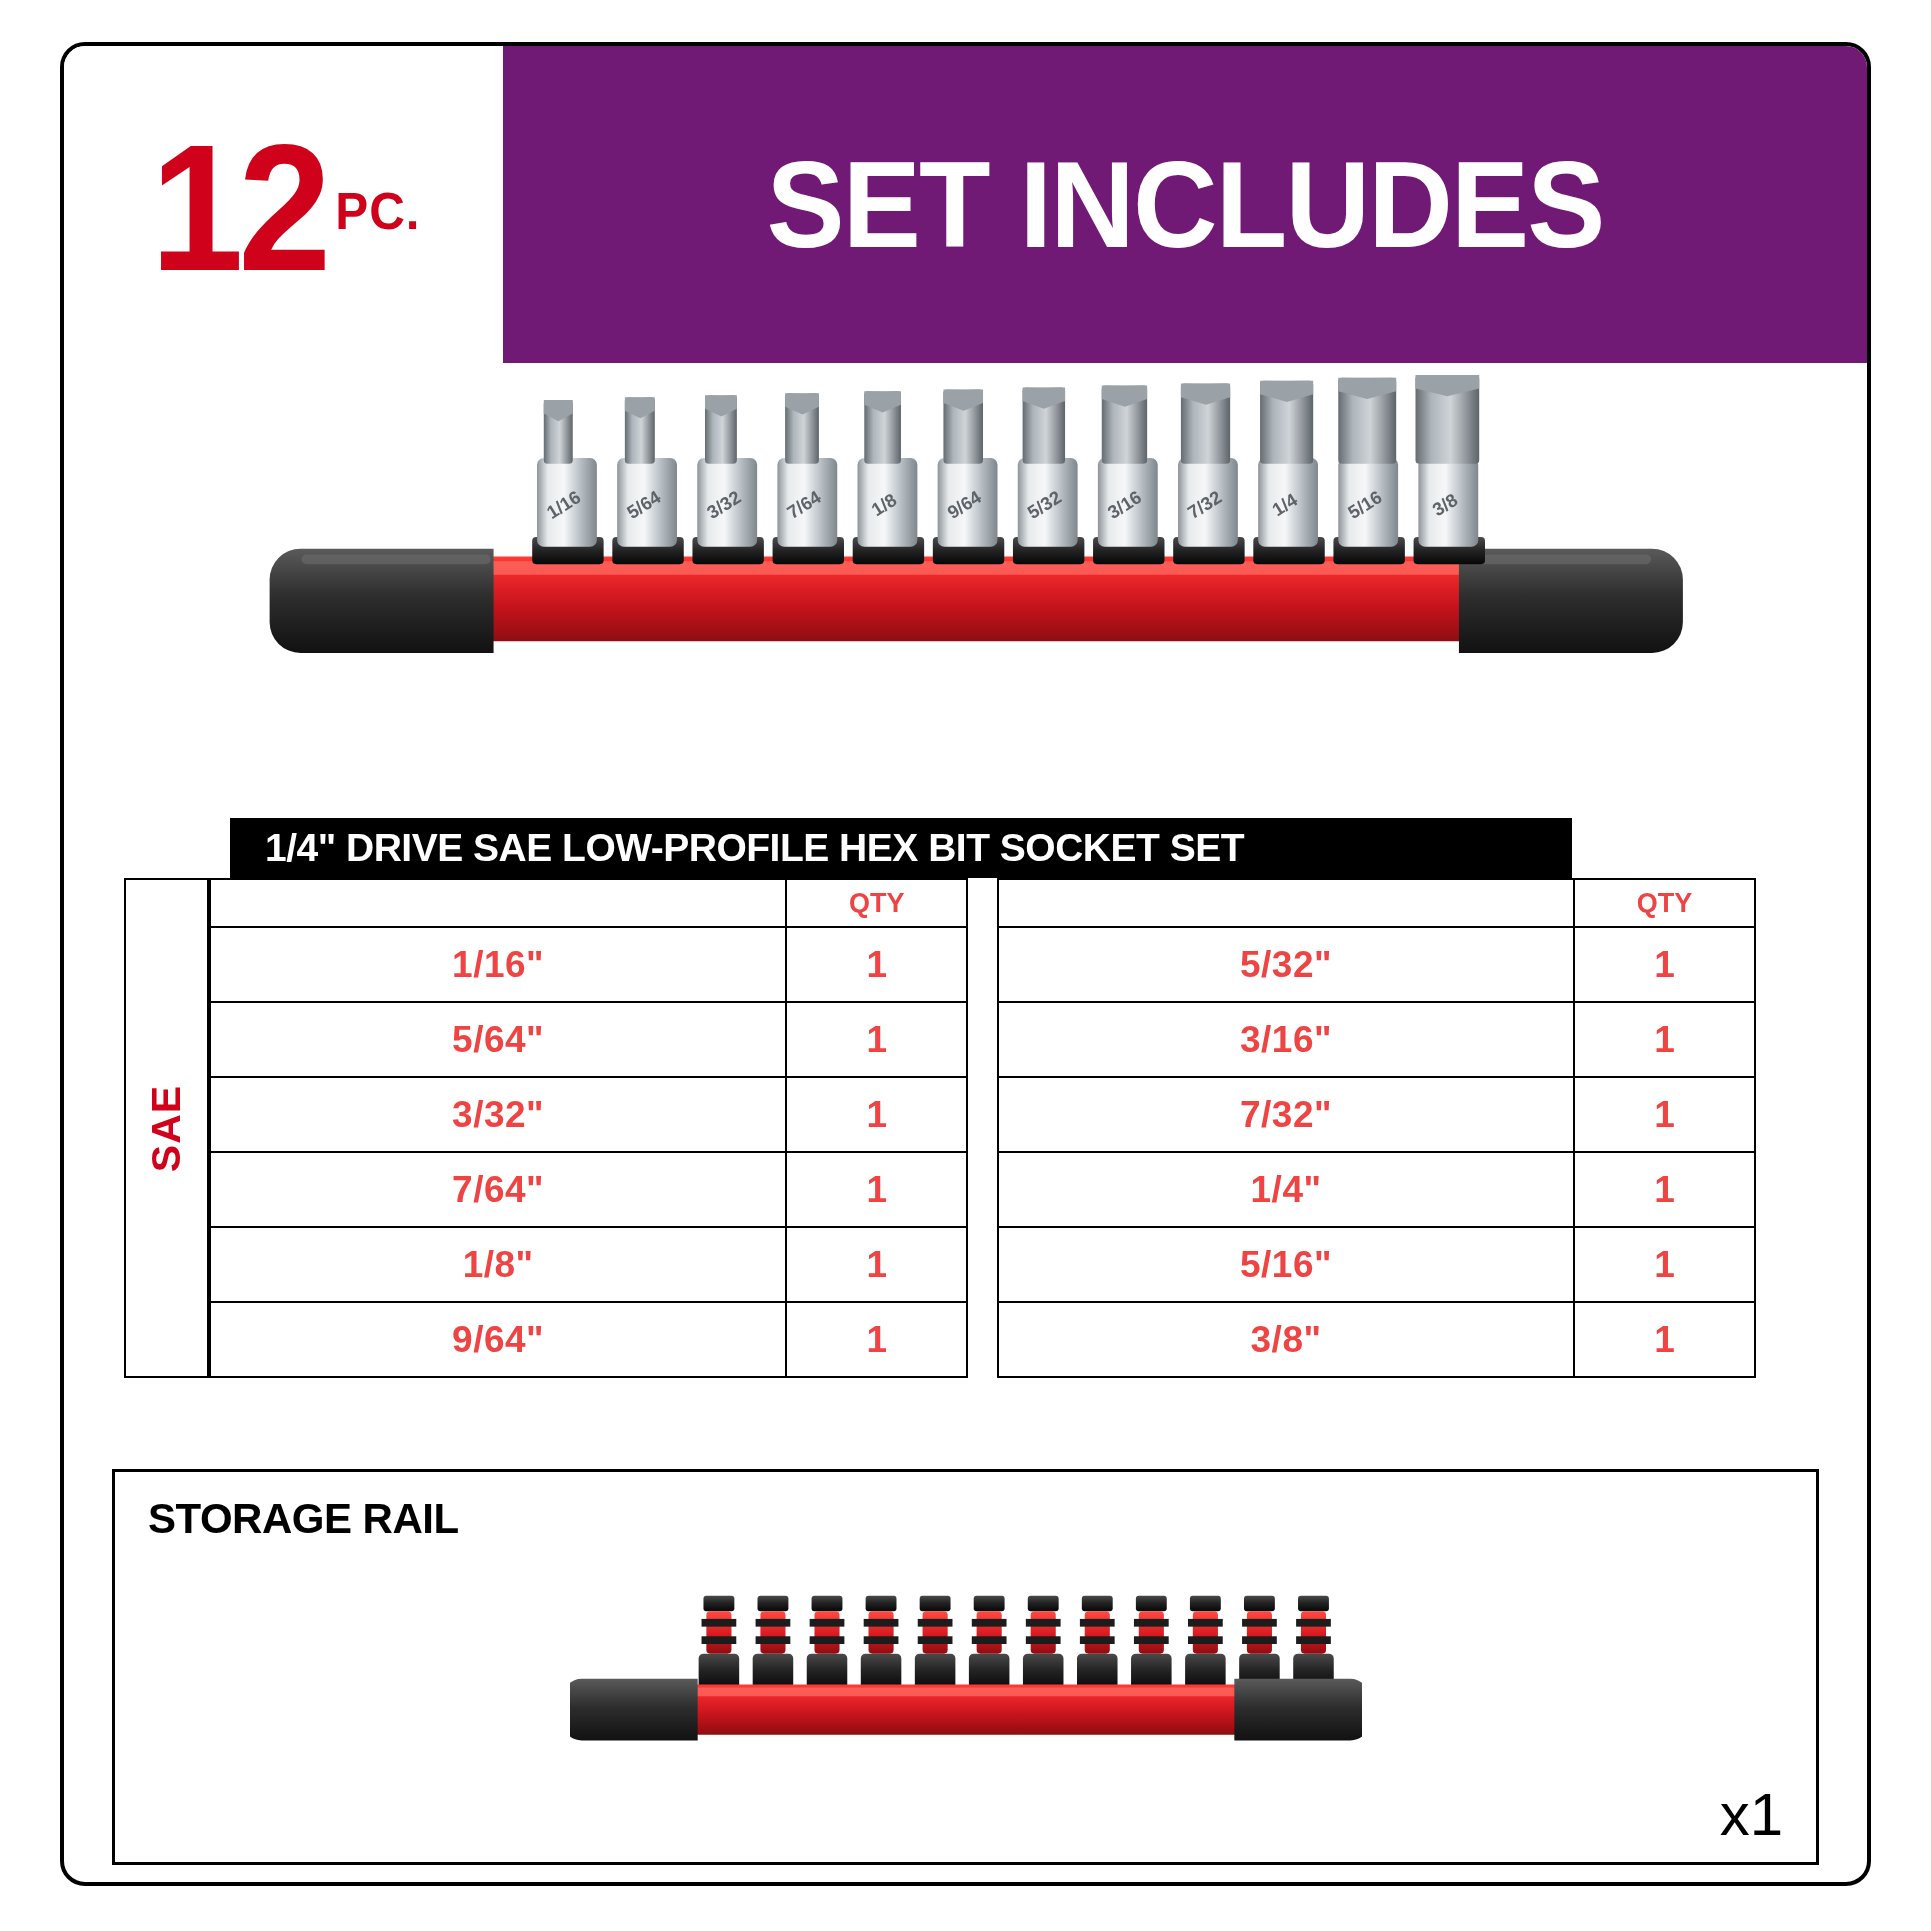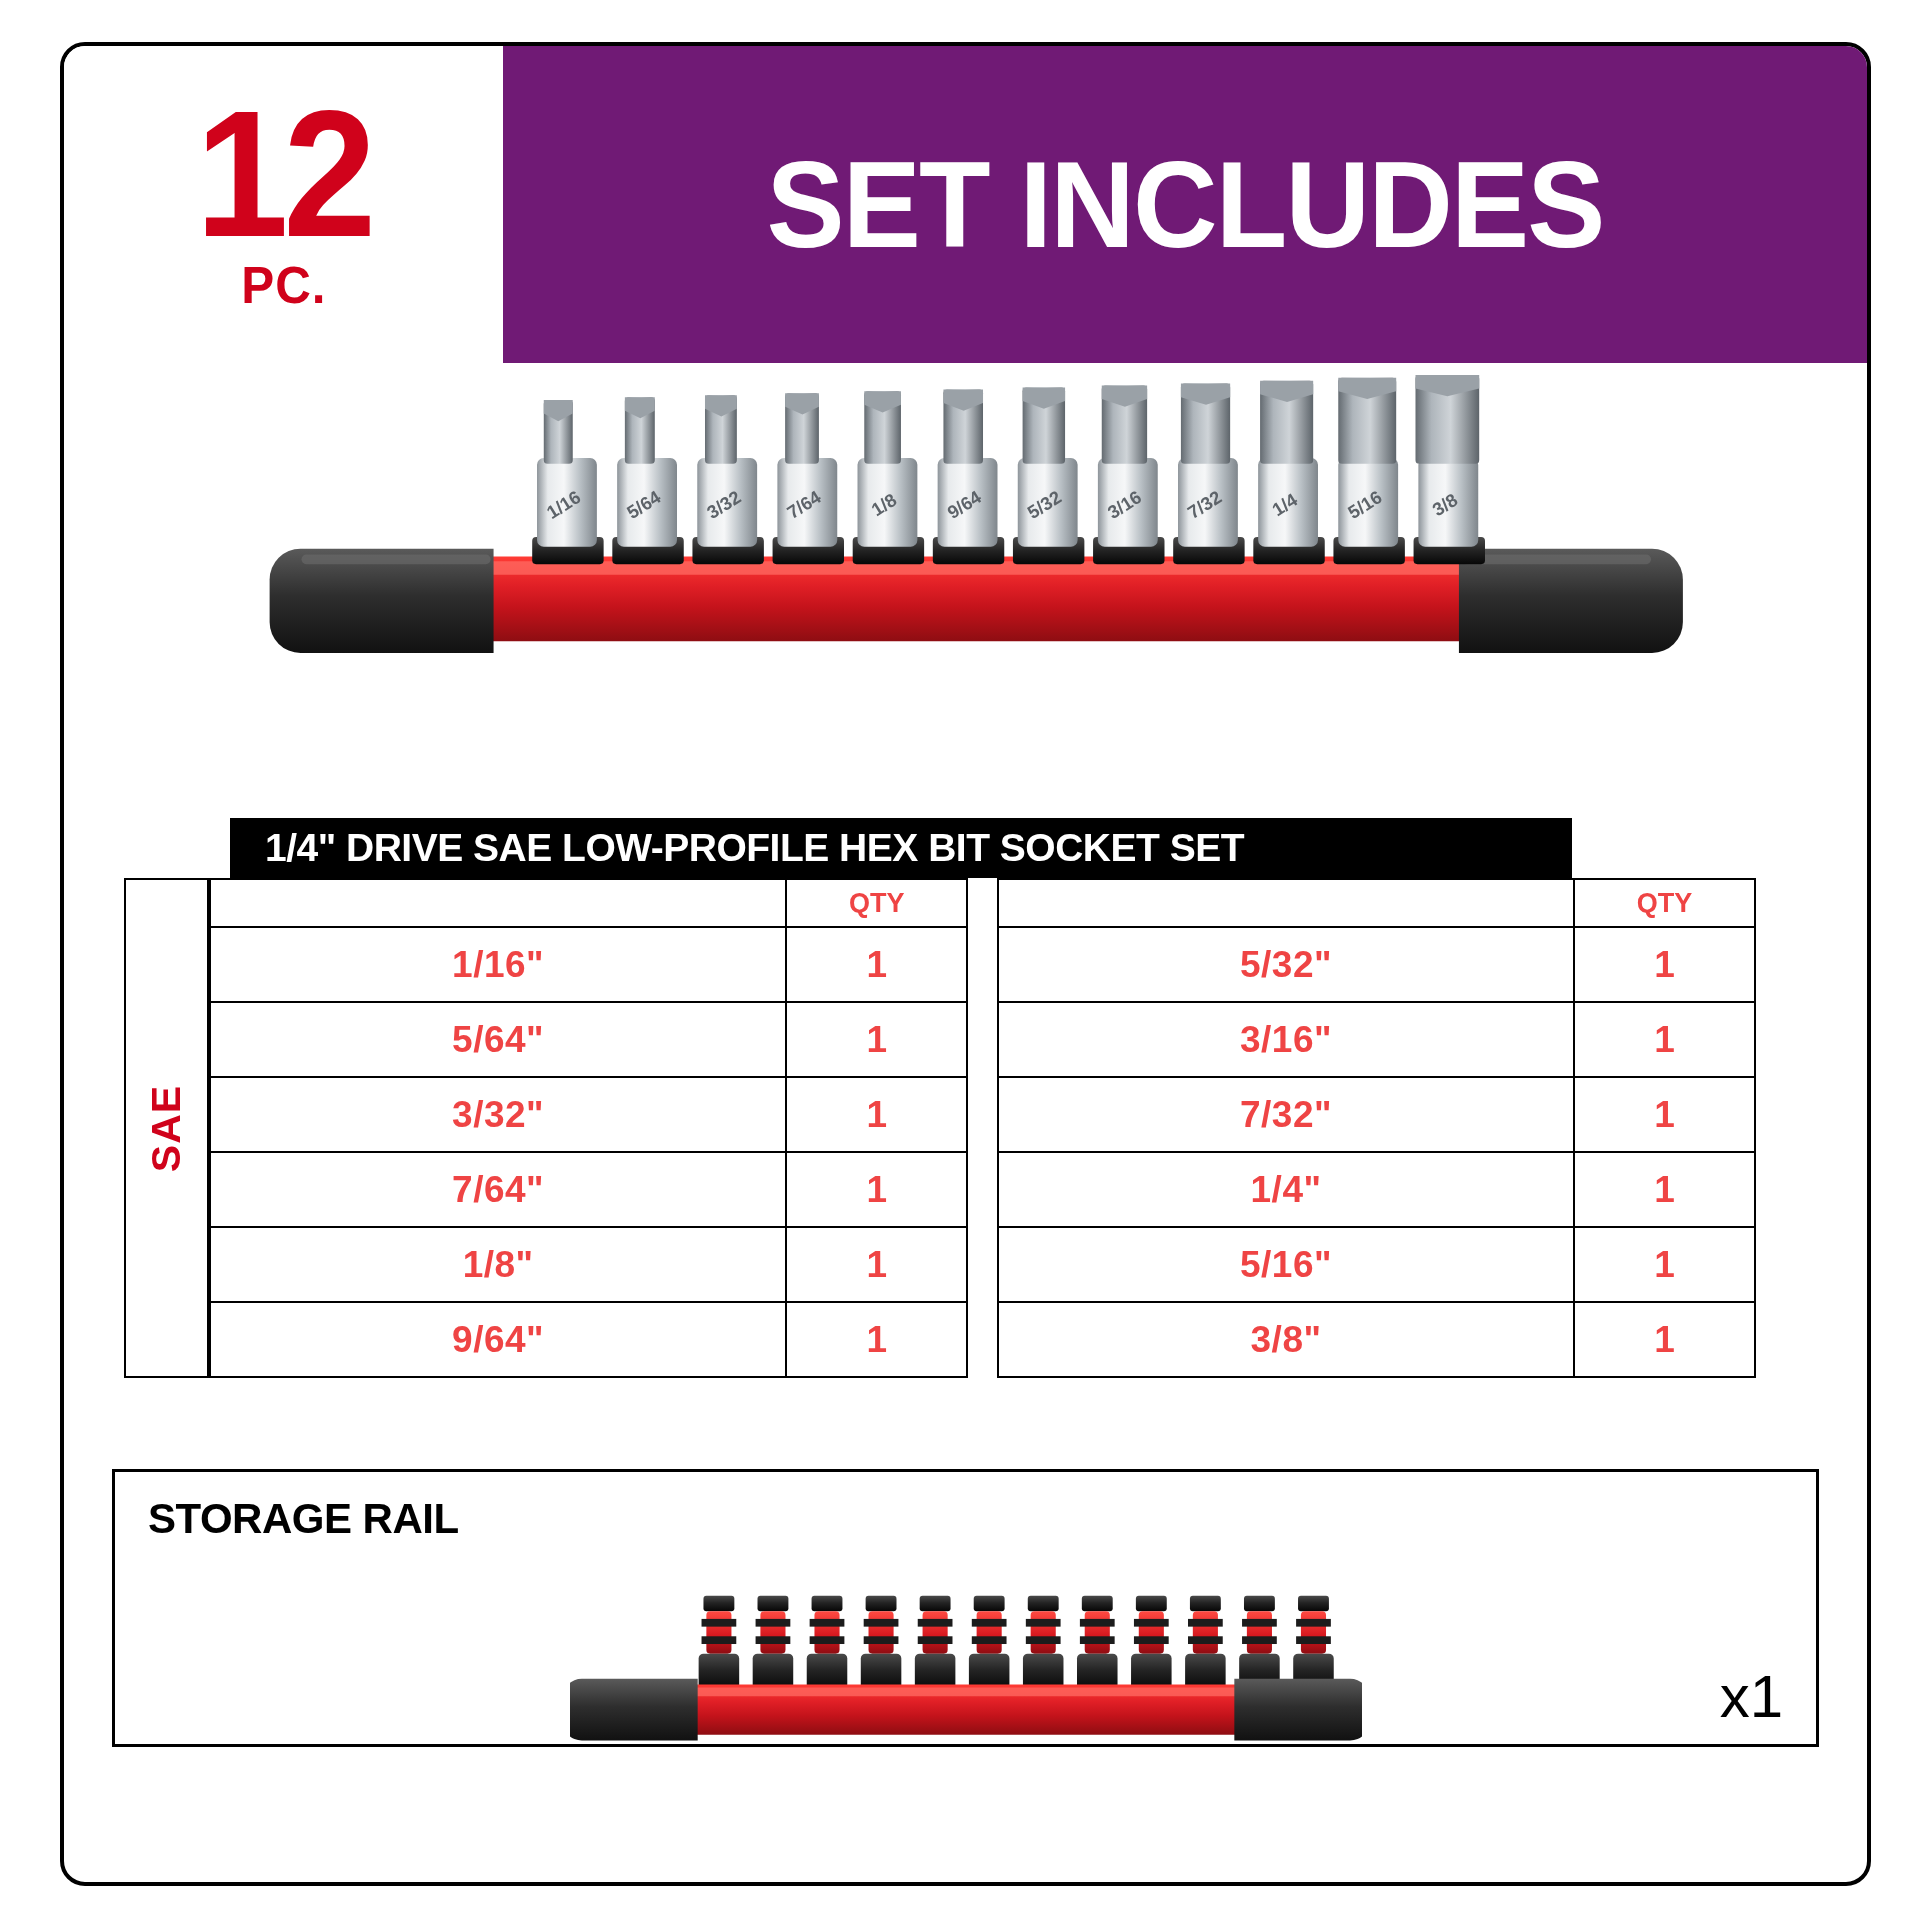--- a/index.html
+++ b/index.html
@@ -33,21 +33,20 @@
     top: 0;
     width: 100%;
     height: 317px;
     display: flex;
     align-items: stretch;
   }
   .header-left {
     width: 439px;
     background: #ffffff;
     display: flex;
-    flex-direction: column;
     align-items: center;
     justify-content: center;
     padding-top: 5.8px;
     box-sizing: border-box;
   }
   .pc-count {
     font-size: 180px;
     line-height: 0.82;
     font-weight: 800;
     color: #d0021b;
@@ -155,21 +154,21 @@
   .size-cell { width: 579px; letter-spacing: 0.5px; }
   .qty-cell { width: 180px; }
   .gap { width: 29px; border: none !important; background: #fff; }
 
   
   .storage-box {
     position: absolute;
     left: 48px;
     top: 1423px;
     width: 1707px;
-    height: 278px;
+    height: 396px;
     border: 3.9px solid #000000;
     box-sizing: border-box;
   }
   .storage-title {
     position: absolute;
     left: 33px;
     top: 23px;
     font-size: 42px;
     font-weight: 800;
     letter-spacing: -0.5px;

